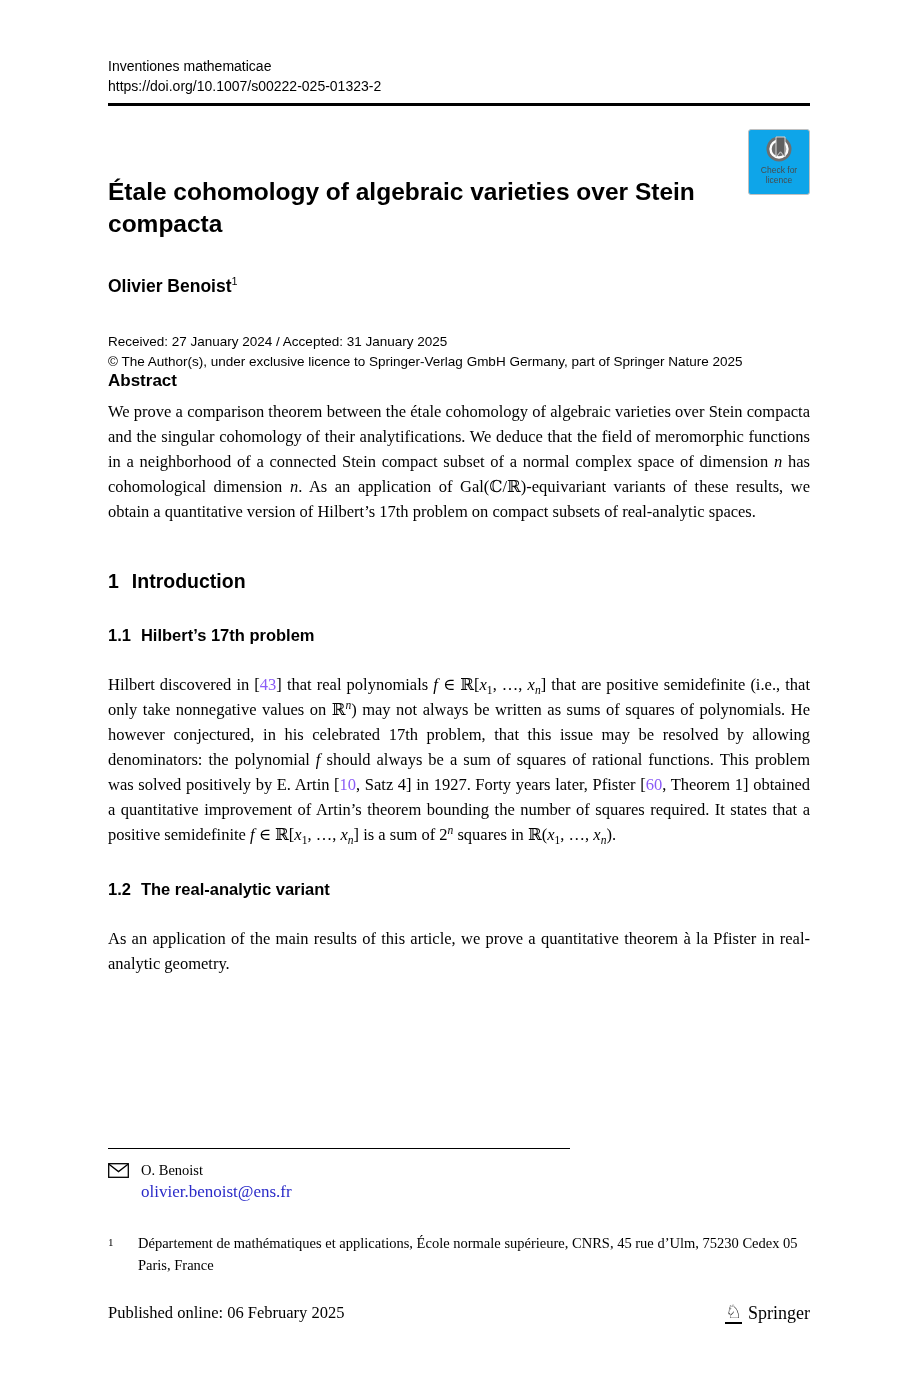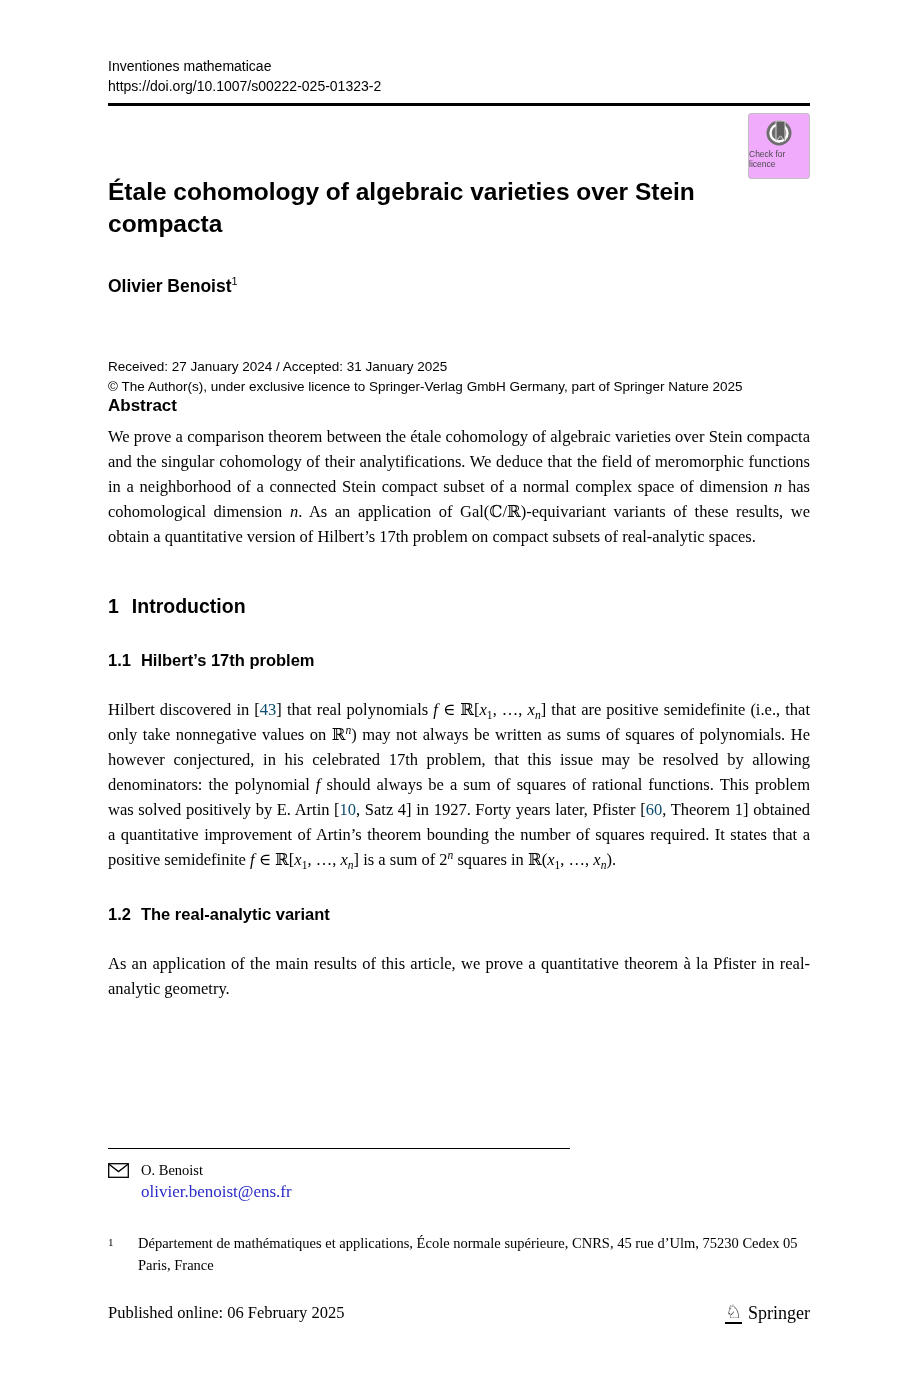--- a/index.html
+++ b/index.html
@@ -15,51 +15,51 @@
   }
   .sans{font-family:"Liberation Sans","DejaVu Sans",sans-serif;}
 
   
   .journal-line{font-size:14px;line-height:20px;}
   .doi-line{font-size:14px;line-height:20px;}
   .header-rule{height:3px;background:#000;margin-top:7px;}
 
   
   .badge{
-    position:absolute;top:113px;right:106px;
+    position:absolute;top:129px;right:106px;
     width:62px;height:66px;
-    background:#f0abfc;border:1px solid #c0c0c0;border-radius:3px;
-    box-sizing:border-box;cursor:pointer;
+    background:#0ea5e9;border:1px solid #c0c0c0;border-radius:3px;
+    box-sizing:border-box;text-align:center;cursor:pointer;
   }
   .badge svg{display:block;margin:4px auto 0;}
   .badge-text{font-size:8.5px;line-height:9.5px;color:#4a4a4a;
     font-family:"Liberation Sans","DejaVu Sans",sans-serif;}
 
   
   .title{margin-top:70px;max-width:640px;font-size:24.5px;line-height:32px;font-weight:bold;}
   .author{margin-top:36px;font-size:17.5px;font-weight:bold;}
   .author sup{font-size:62%;font-weight:normal;}
 
   
-  .dates{margin-top:60px;font-size:13.5px;line-height:19.5px;}
+  .dates{margin-top:35px;font-size:13.5px;line-height:19.5px;}
 
   
   .abstract-heading{font-size:17px;font-weight:bold;}
   .para{font-size:16.5px;line-height:25px;text-align:justify;}
   .abstract-para{margin-top:8px;}
 
   
   .h1{margin-top:46px;font-size:19.5px;font-weight:bold;}
   .h1 .secnum{margin-right:13px;}
   .h2{margin-top:33px;font-size:16.5px;font-weight:bold;}
   .h2 .secnum{margin-right:10px;}
   .body-para{margin-top:27px;}
 
   .it{font-style:italic;}
-  .ref-link{color:#0c4a6e;cursor:pointer;}
+  .ref-link{color:#8b5cf6;cursor:pointer;}
   sub,sup{font-size:70%;line-height:0;}
 
   
   .footer{position:absolute;left:108px;right:106px;top:1148px;}
   .fn-rule{width:462px;height:1px;background:#000;}
   .contact{margin-top:11px;display:flex;align-items:flex-start;}
   .mail-icon{flex:0 0 auto;margin-top:3px;margin-right:12px;}
   .contact-name{font-size:14.5px;line-height:21px;}
   .contact-email{font-size:17px;line-height:22px;color:#2a2ac8;cursor:pointer;}
   .fn{margin-top:29px;display:flex;font-size:14.5px;line-height:22px;}

